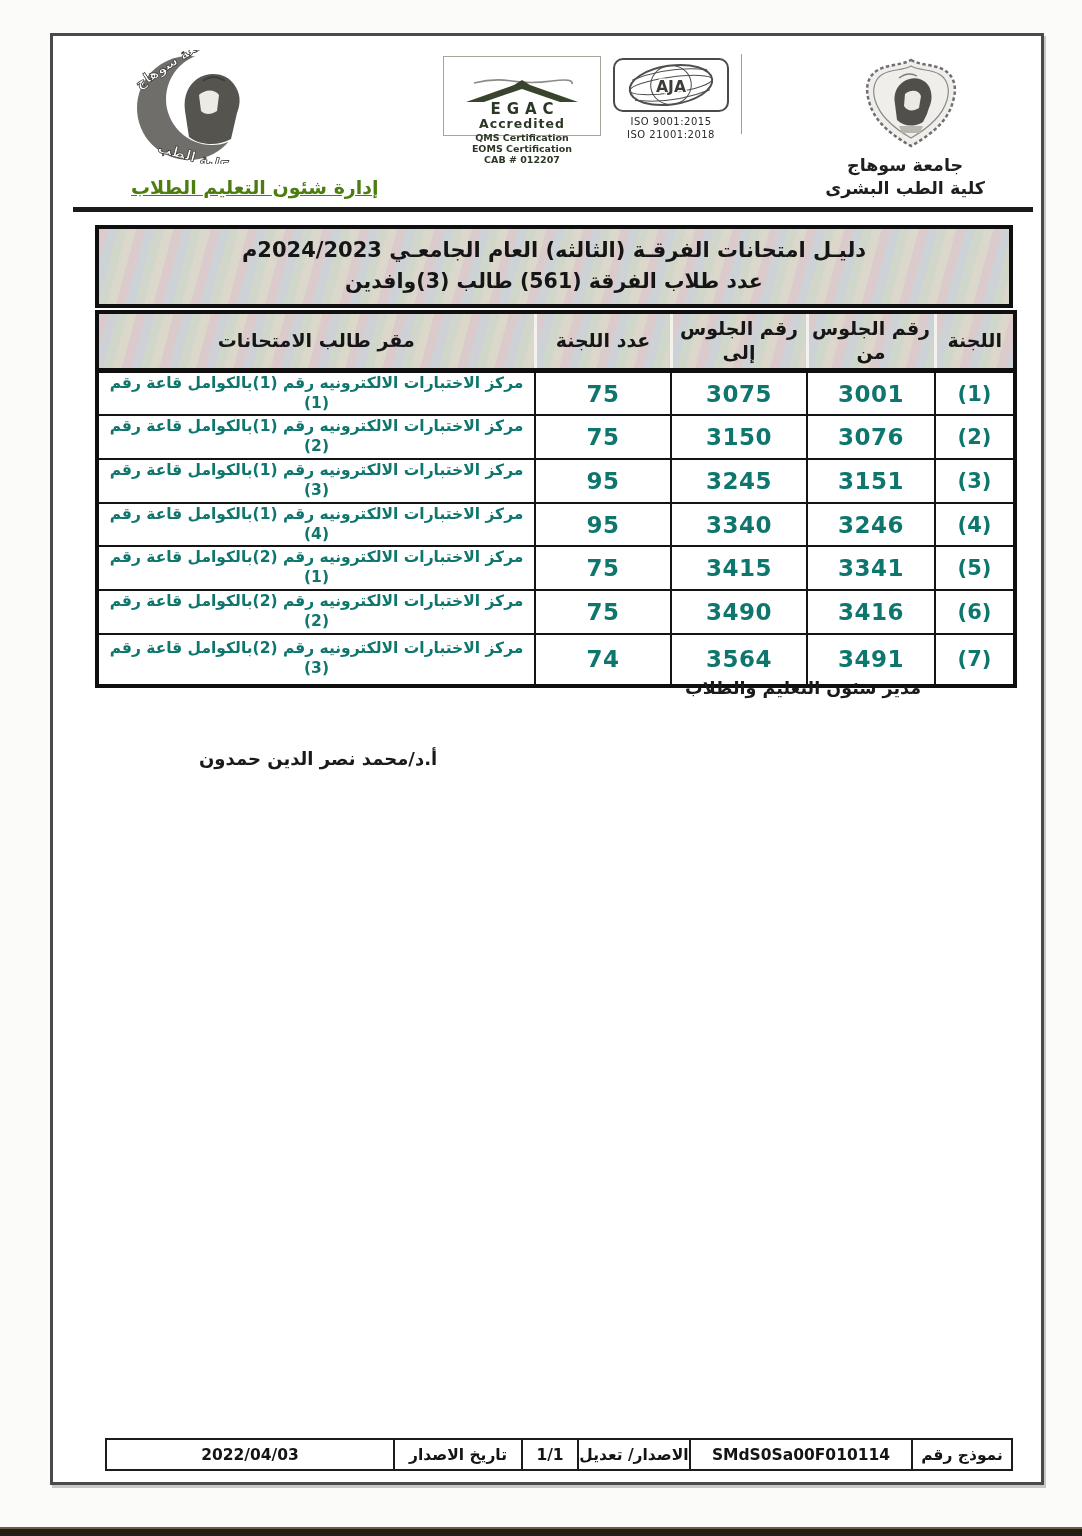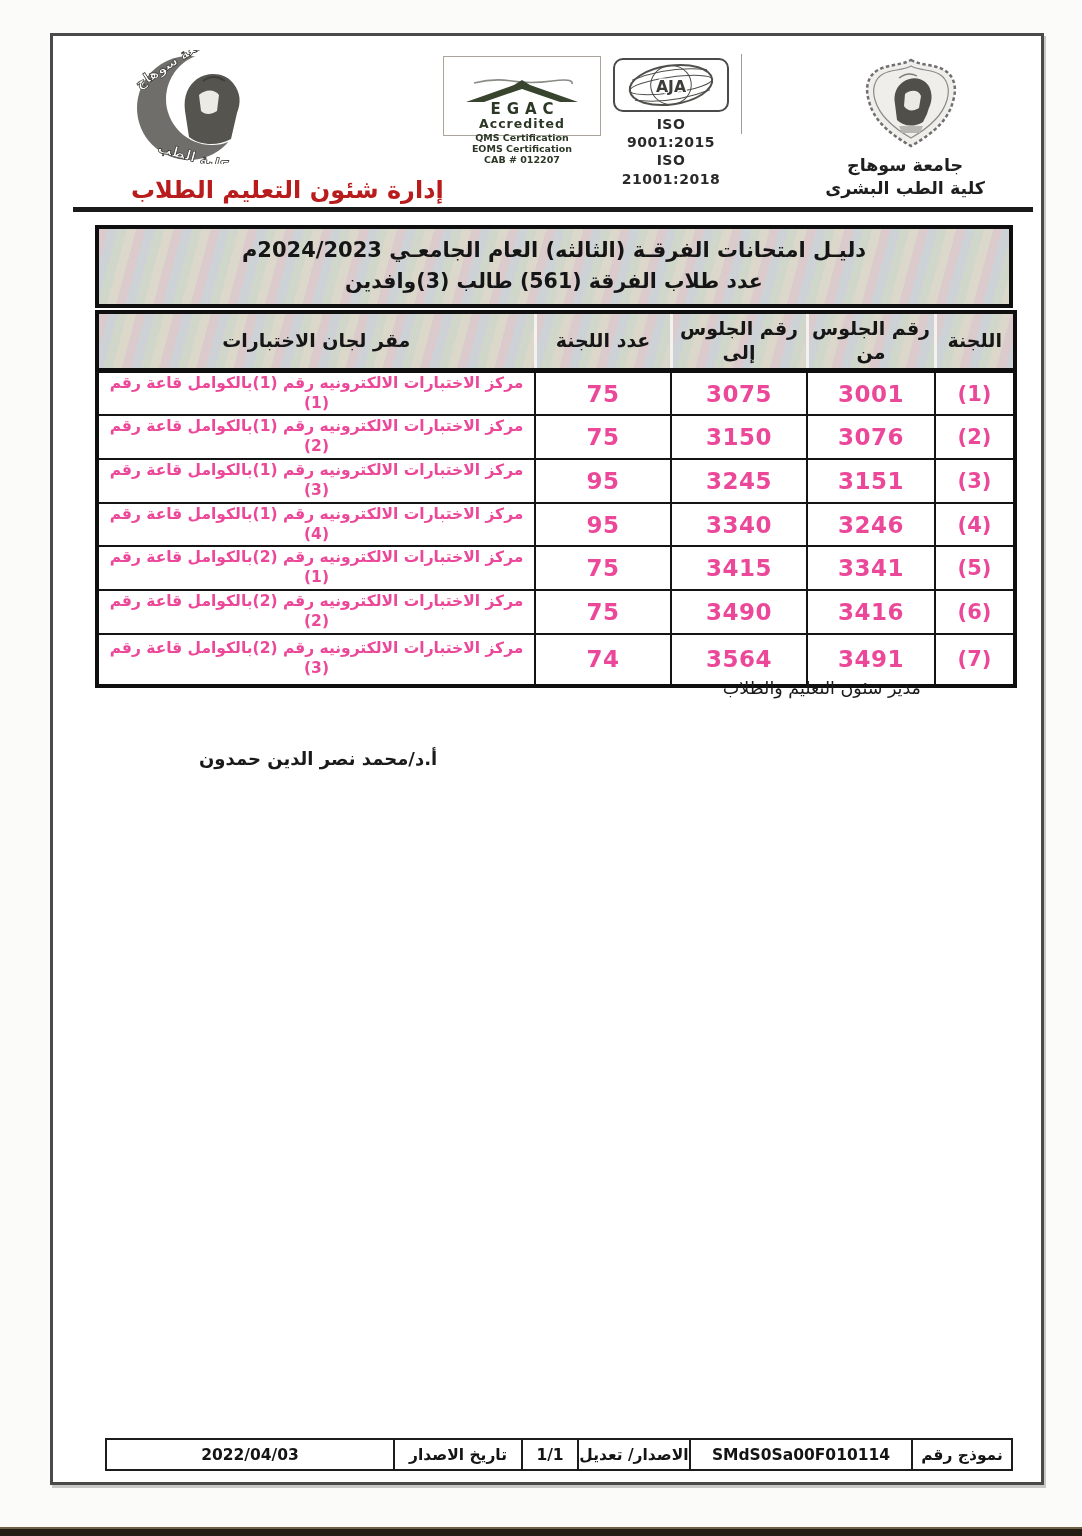--- a/index.html
+++ b/index.html
@@ -22,36 +22,36 @@
   }
   .scan-strip {
     position:absolute; left:0; bottom:0; width:100%; height:9px;
     background:#221d15; border-top:2px solid #6d5f48;
   }
 
   
   .logo-left { position:absolute; left:58px; top:14px; width:172px; height:114px; }
   .dept-label {
     position:absolute; left:78px; top:140px;
-    font-size:24px; font-weight:bold; color:#b91c1c;
+    font-size:19px; font-weight:bold; color:#4d7c0f;text-decoration:underline;
   }
   .egac-box {
     position:absolute; left:390px; top:20px; width:158px; height:80px;
     border:1px solid #aaa49b; background:#fff;
     text-align:center; padding-top:20px; color:#2c3826;
   }
   .egac-title { font-size:15px; font-weight:bold; letter-spacing:6px; margin-top:-7px; text-indent:6px; }
   .egac-sub   { font-size:12.5px; font-weight:bold; letter-spacing:1px; margin-top:-2px; }
   .egac-lines { font-size:9.5px; font-weight:bold; line-height:1.18; margin-top:1px; }
   .aja-box { position:absolute; left:560px; top:22px; width:116px; text-align:center; }
   .aja-rect {
     border:2px solid #4a4a4a; border-radius:10px;
     height:54px; padding:1px 3px; background:#fff;
   }
-  .iso-lines { font-size:14px; font-weight:bold; color:#2a2a2a; line-height:1.3; margin-top:3px; letter-spacing:0.5px; }
+  .iso-lines { font-size:10px; font-weight:normal; color:#2a2a2a; line-height:1.3; margin-top:3px; letter-spacing:0.5px; }
   .cert-divider { position:absolute; left:688px; top:18px; width:1px; height:80px; background:#9c9c9c; }
   .shield-logo { position:absolute; left:806px; top:20px; width:104px; height:94px; }
   .univ-label {
     position:absolute; right:56px; top:118px;
     text-align:center; font-size:17.5px; font-weight:bold; line-height:1.32; color:#1e1e1e;
   }
   .head-rule { position:absolute; left:20px; right:8px; top:171px; height:5px; background:#1a1a1a; }
 
   
   .moire {
@@ -75,30 +75,30 @@
   table.main { width:100%; border-collapse:collapse; border:4px solid #0f0f0f; table-layout:fixed; }
   table.main th {
     font-size:19px; font-weight:bold; color:#161616;
     height:58px; vertical-align:middle; text-align:center; padding:2px;
     border:3px solid #f4f2ee; border-top:3px solid #0f0f0f; border-bottom:5px solid #0f0f0f;
     line-height:1.25;
   }
   table.main td {
     border:2.5px solid #141414; background:#fff;
     text-align:center; vertical-align:middle;
-    font-weight:bold; color:#ec4899;
+    font-weight:bold; color:#0f766e;
   }
   td.cell-num   { font-size:23px; height:42px; letter-spacing:0.5px; }
   td.cell-cmte  { font-size:21px; }
   td.cell-venue { font-size:15.5px; line-height:1.28; padding:1px 6px; }
   tr.row-last td { height:52px; }
   .venue-l2 { display:block; }
 
   
-  .sig-manager    { position:absolute; right:120px; top:642px; font-size:17.5px; font-weight:normal; }
+  .sig-manager    { position:absolute; right:120px; top:642px; font-size:17.5px; font-weight:bold; }
   .sig-vice-title { position:absolute; left:112px;  top:662px; font-size:18.5px; font-weight:bold; }
   .sig-vice-name  { position:absolute; left:146px;  top:712px; font-size:18px;   font-weight:bold; }
 
   
   table.footer {
     position:absolute; left:52px; top:1402px; width:906px;
     border-collapse:collapse; table-layout:fixed;
     font-size:15.5px; font-weight:bold; color:#141414;
   }
   table.footer td {
@@ -200,21 +200,21 @@
             <div>من</div>
           </th>
           <th class="moire">
             <div>رقم الجلوس</div>
             <div>إلى</div>
           </th>
           <th class="moire">
             <div>عدد اللجنة</div>
           </th>
           <th class="moire">
-            <div>مقر لجان الاختبارات</div>
+            <div>مقر طالب الامتحانات</div>
           </th>
         </tr>
       </thead>
       <tbody>
         <tr>
           <td class="cell-cmte">(1)</td>
           <td class="cell-num">3001</td>
           <td class="cell-num">3075</td>
           <td class="cell-num">75</td>
           <td class="cell-venue">

